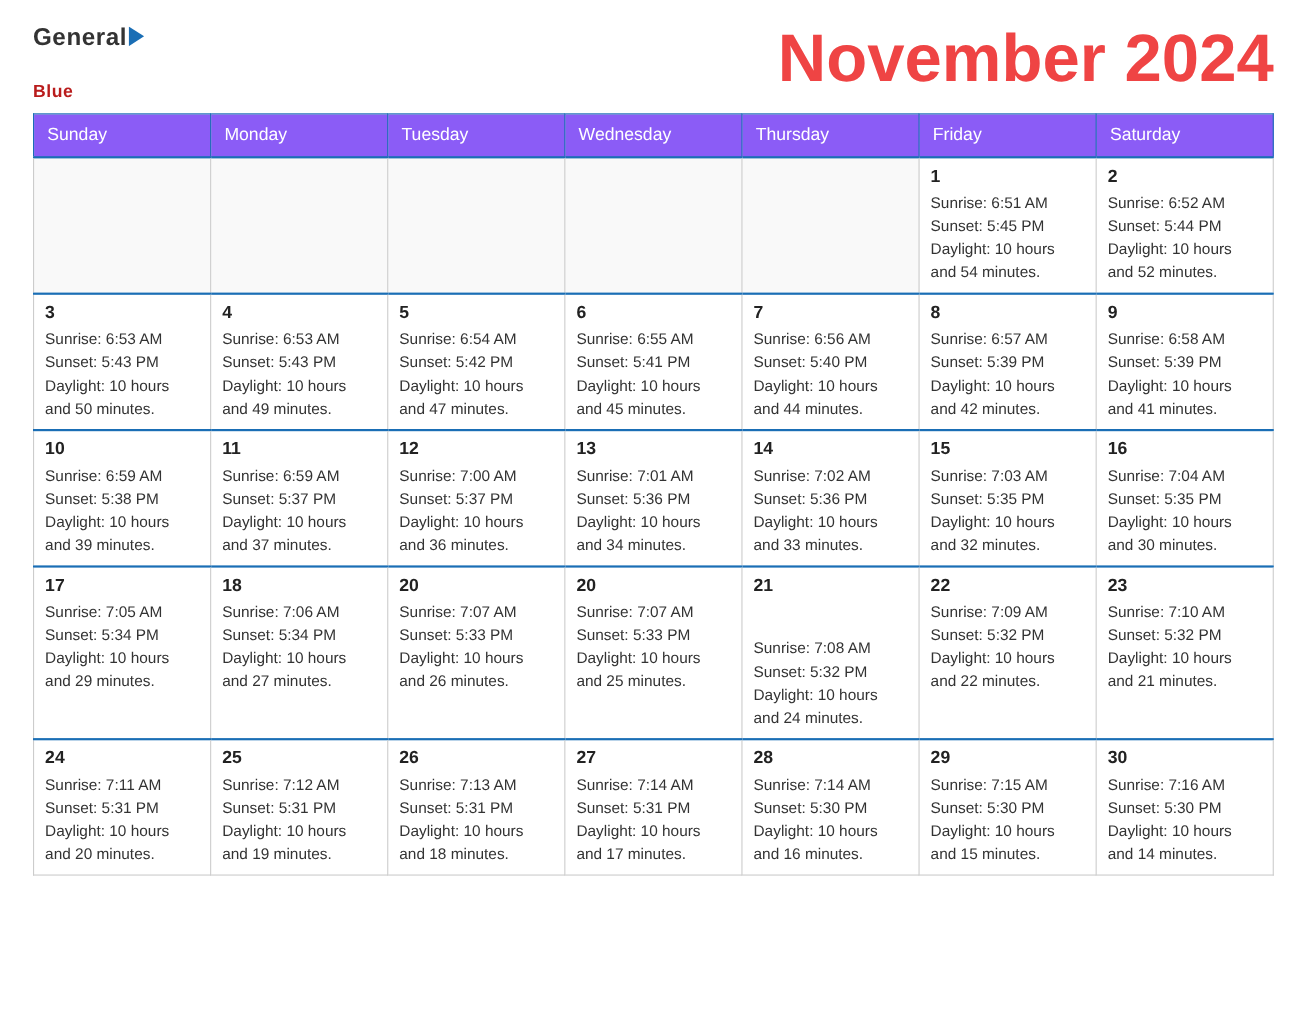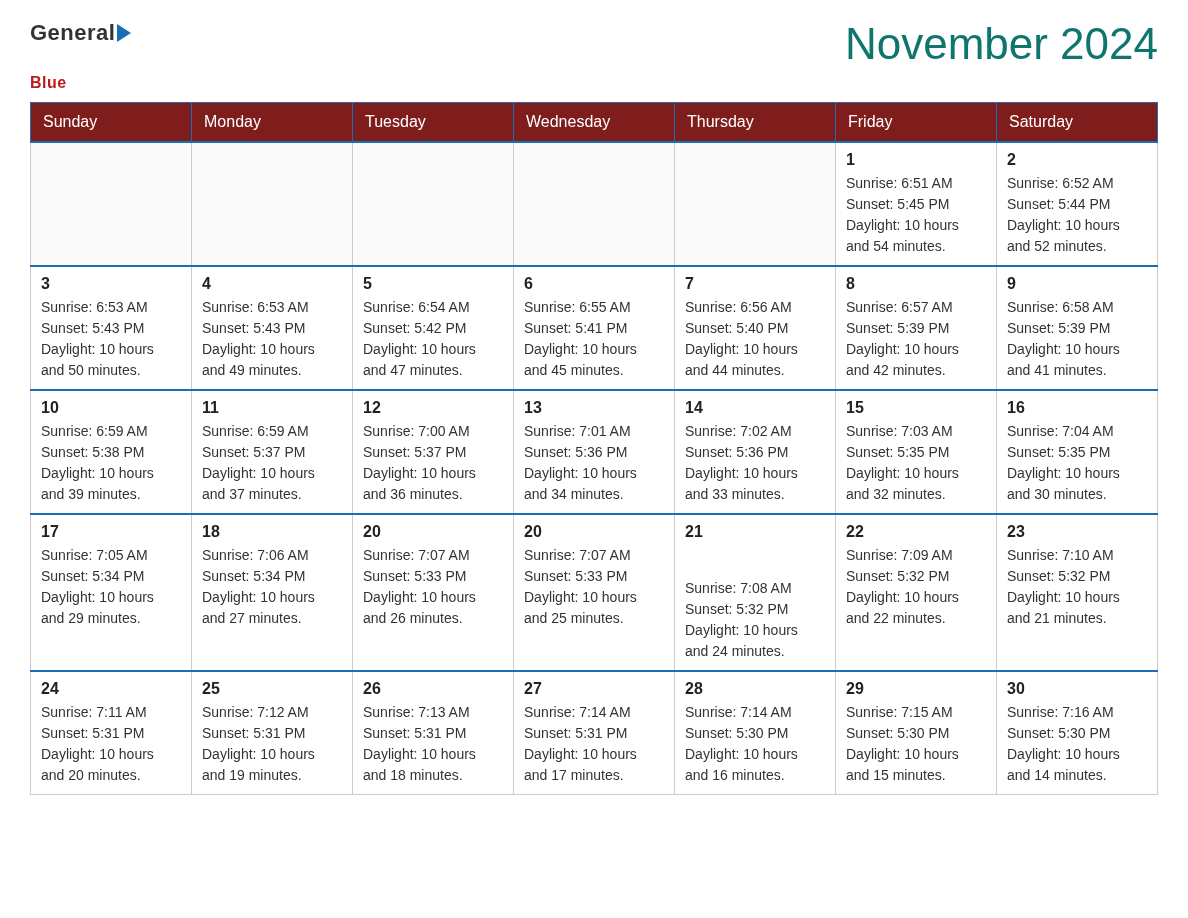--- a/index.html
+++ b/index.html
@@ -31,37 +31,37 @@
     .logo-blue {
       font-size: 16px;
       font-weight: bold;
       color: #b91c1c;
       letter-spacing: 0.5px;
     }
     .title-section {
       text-align: right;
     }
     .month-title {
-      font-size: 44px;
-      font-weight: 400;
-      color: #0f766e;
+      font-size: 61px;
+      font-weight: 700;
+      color: #ef4444;
       line-height: 1.1;
     }
     .location-title {
       font-size: 22px;
       color: #444;
       margin-top: 4px;
     }
     .calendar-table {
       width: 100%;
       border-collapse: collapse;
       margin-top: 10px;
     }
     .calendar-table th {
-      background-color: #7f1d1d;
+      background-color: #8b5cf6;
       color: #fff;
       font-size: 16px;
       font-weight: normal;
       padding: 10px 12px;
       text-align: left;
       border: 1px solid #1a6eb5;
     }
     .calendar-table td {
       vertical-align: top;
       border: 1px solid #ccc;

